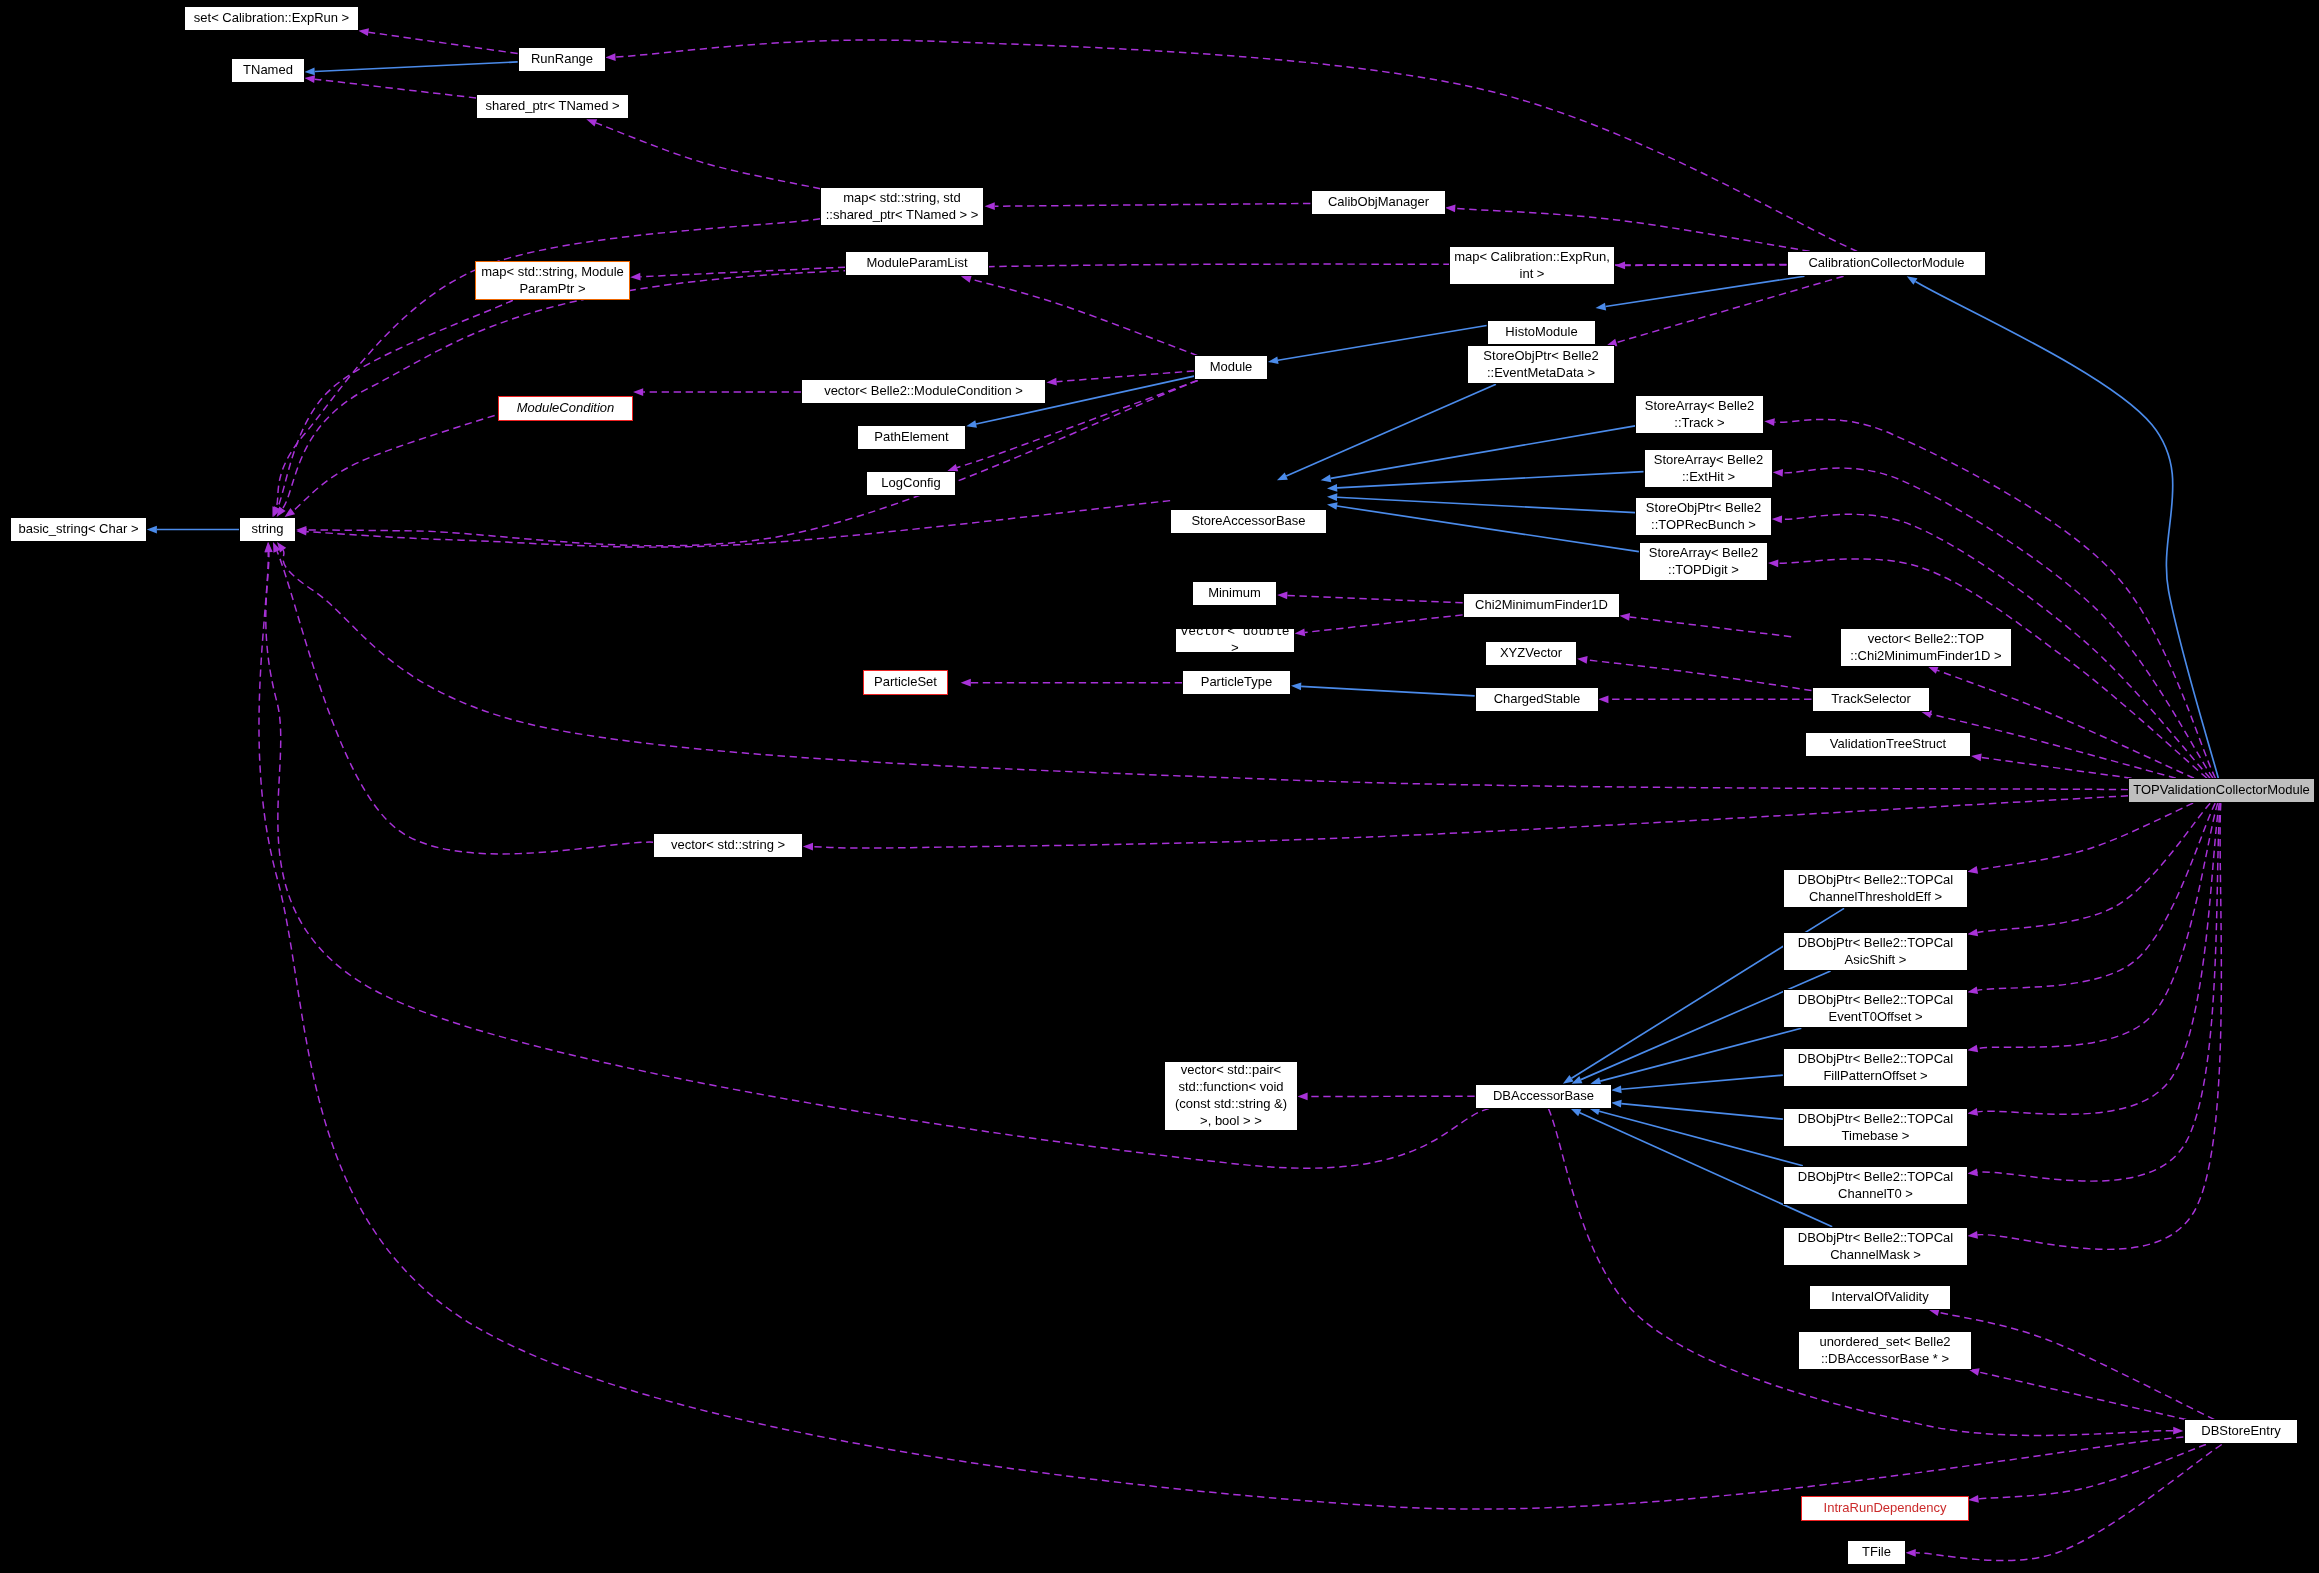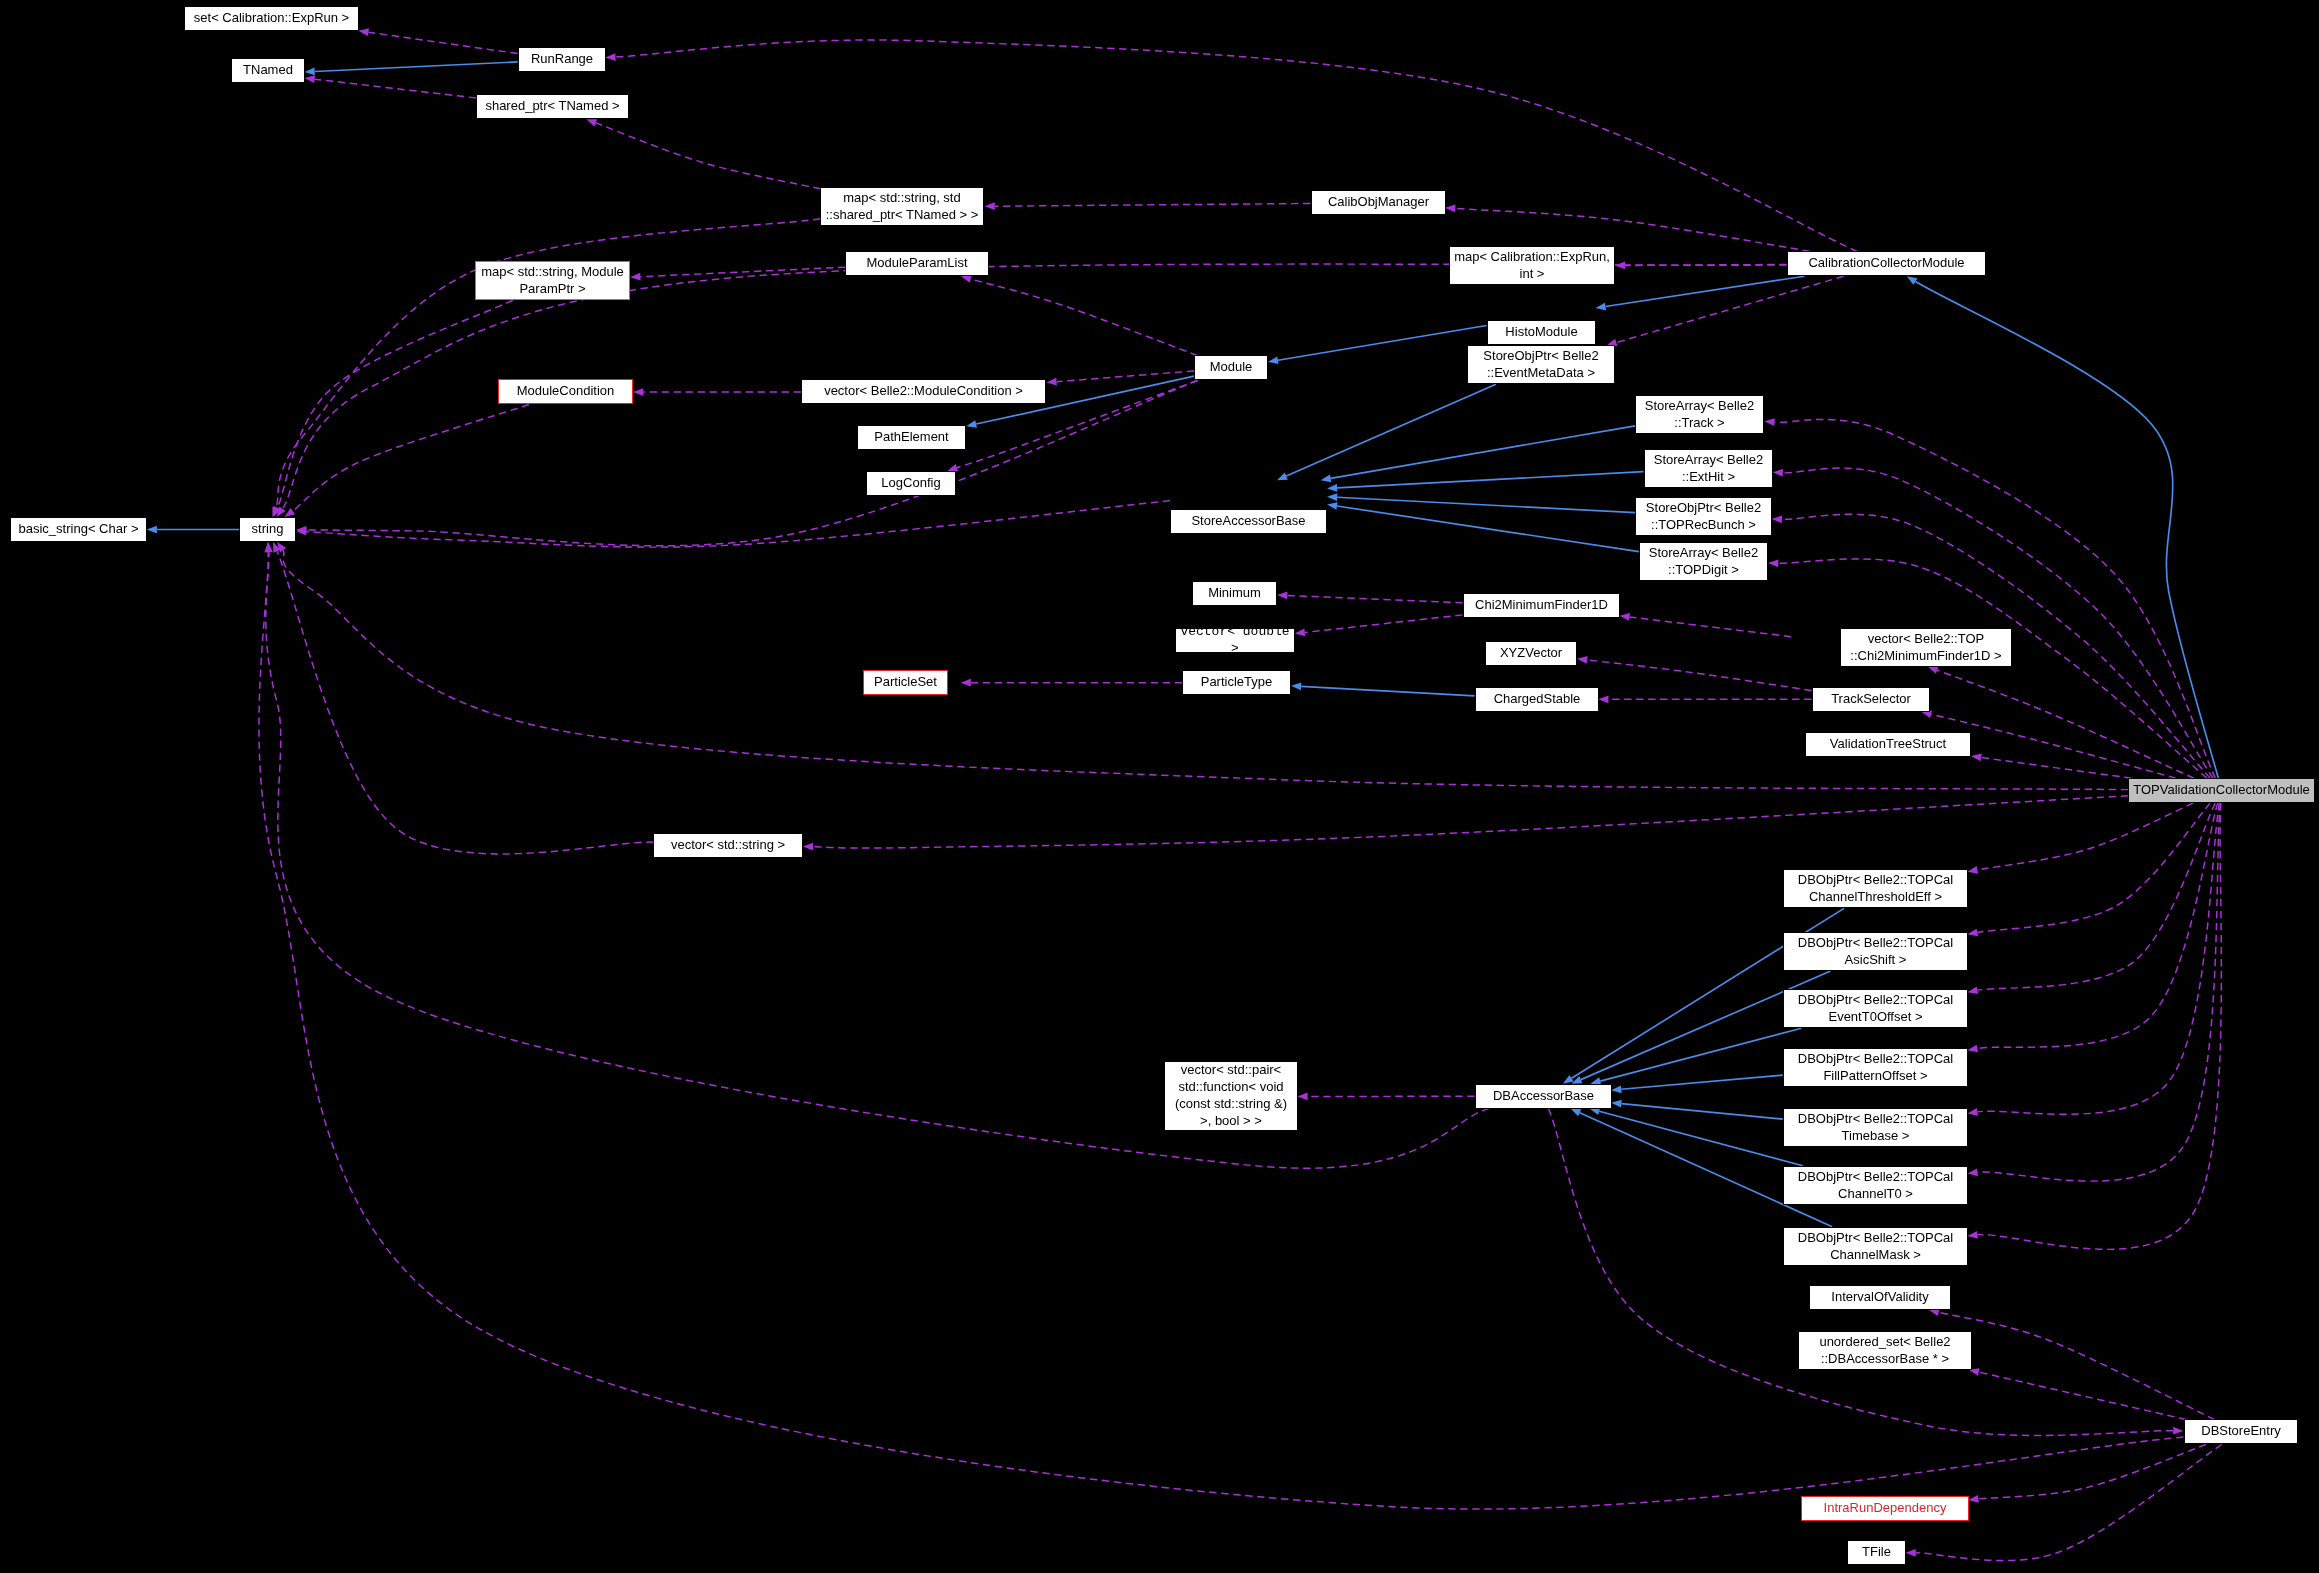--- a/index.html
+++ b/index.html
@@ -181,21 +181,21 @@
       <div class="node" style="left: 1449px; top: 246px; width: 166px; height: 39px;">map&lt; Calibration::ExpRun,
 int &gt;</div>
       <div class="node" style="left: 1787px; top: 251px; width: 199px; height: 25px;">CalibrationCollectorModule</div>
       <div class="node" style="left: 845px; top: 251px; width: 144px; height: 25px;">ModuleParamList</div>
       <div class="node orange" style="left: 475px; top: 261px; width: 155px; height: 39px;">map&lt; std::string, Module
 ParamPtr &gt;</div>
       <div class="node" style="left: 1487px; top: 320px; width: 109px; height: 25px;">HistoModule</div>
       <div class="node" style="left: 1467px; top: 345px; width: 148px; height: 39px;">StoreObjPtr&lt; Belle2
 ::EventMetaData &gt;</div>
       <div class="node" style="left: 1194px; top: 355px; width: 74px; height: 25px;">Module</div>
-      <div class="node red" style="left: 498px; top: 379px; width: 135px; height: 25px;">ModuleCondition</div>
+      <div class="node red" style="left: 498px; top: 396px; width: 135px; height: 25px; font-style: italic;">ModuleCondition</div>
       <div class="node" style="left: 801px; top: 379px; width: 245px; height: 25px;">vector&lt; Belle2::ModuleCondition &gt;</div>
       <div class="node" style="left: 857px; top: 425px; width: 109px; height: 25px;">PathElement</div>
       <div class="node" style="left: 866px; top: 471px; width: 90px; height: 25px;">LogConfig</div>
       <div class="node" style="left: 1170px; top: 480px; width: 157px; height: 25px; margin-top: 29px;">StoreAccessorBase</div>
       <div class="node" style="left: 1635px; top: 395px; width: 129px; height: 39px;">StoreArray&lt; Belle2
 ::Track &gt;</div>
       <div class="node" style="left: 1644px; top: 449px; width: 129px; height: 39px;">StoreArray&lt; Belle2
 ::ExtHit &gt;</div>
       <div class="node" style="left: 1635px; top: 497px; width: 137px; height: 39px;">StoreObjPtr&lt; Belle2
 ::TOPRecBunch &gt;</div>

